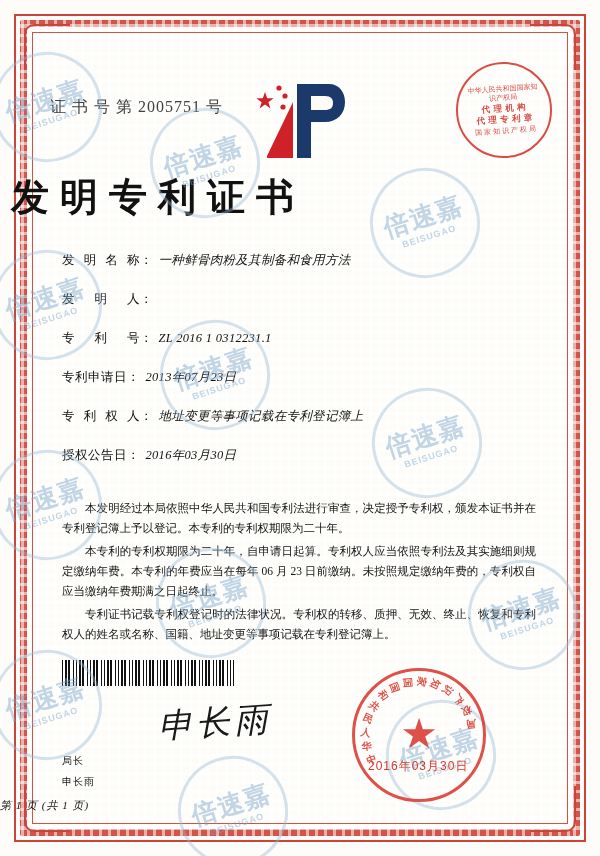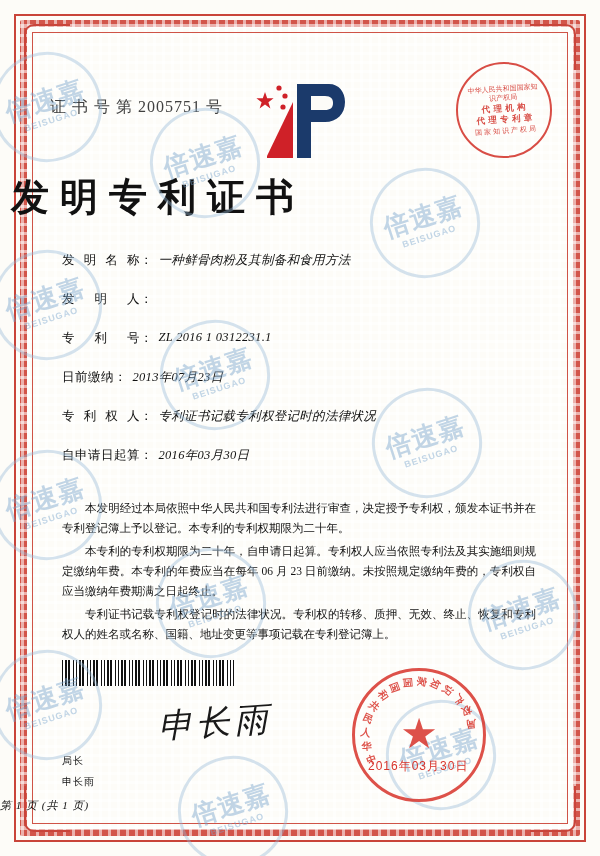--- a/index.html
+++ b/index.html
@@ -146,21 +146,21 @@
 
   
   .fields {
     position: absolute;
     left: 62px;
     top: 252px;
     width: 470px;
   }
   .field-row {
     display: flex;
-    align-items: flex-start;
+    align-items: center;
     margin-bottom: 22px;
     font-size: 12.5px;
     color: #111;
   }
   .field-label {
     white-space: nowrap;
     letter-spacing: 0.5px;
   }
   .field-label.spread {
     display: inline-block;
@@ -332,31 +332,31 @@
     <div class="field-row">
       <span class="field-label spread">发 明 人</span>
       <span>：</span>
     </div>
     <div class="field-row">
       <span class="field-label spread">专 利 号</span>
       <span>：</span>
       <span class="field-value">ZL 2016 1 0312231.1</span>
     </div>
     <div class="field-row">
-      <span class="field-label">日前缴纳</span>
+      <span class="field-label">专利申请日</span>
       <span>：</span>
       <span class="field-value">2013年07月23日</span>
     </div>
     <div class="field-row">
       <span class="field-label spread">专 利 权 人</span>
       <span>：</span>
-      <span class="field-value">专利证书记载专利权登记时的法律状况</span>
-    </div>
-    <div class="field-row">
-      <span class="field-label">自申请日起算</span>
+      <span class="field-value">地址变更等事项记载在专利登记簿上</span>
+    </div>
+    <div class="field-row">
+      <span class="field-label">授权公告日</span>
       <span>：</span>
       <span class="field-value">2016年03月30日</span>
     </div>
   </div>
 
   <div class="body-text">
     <p>本发明经过本局依照中华人民共和国专利法进行审查，决定授予专利权，颁发本证书并在专利登记簿上予以登记。本专利的专利权期限为二十年。</p>
     <p>本专利的专利权期限为二十年，自申请日起算。专利权人应当依照专利法及其实施细则规定缴纳年费。本专利的年费应当在每年 06 月 23 日前缴纳。未按照规定缴纳年费的，专利权自应当缴纳年费期满之日起终止。</p>
     <p>专利证书记载专利权登记时的法律状况。专利权的转移、质押、无效、终止、恢复和专利权人的姓名或名称、国籍、地址变更等事项记载在专利登记簿上。</p>
   </div>

